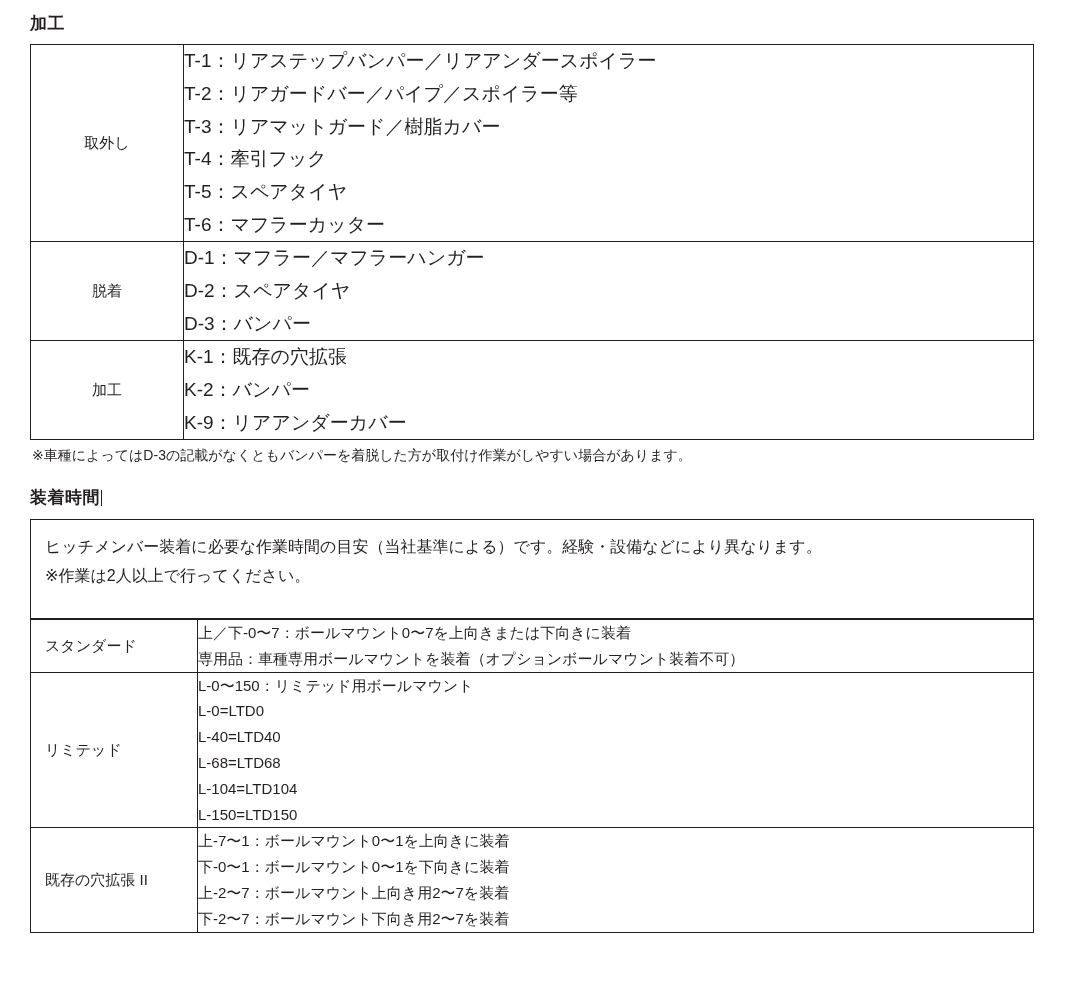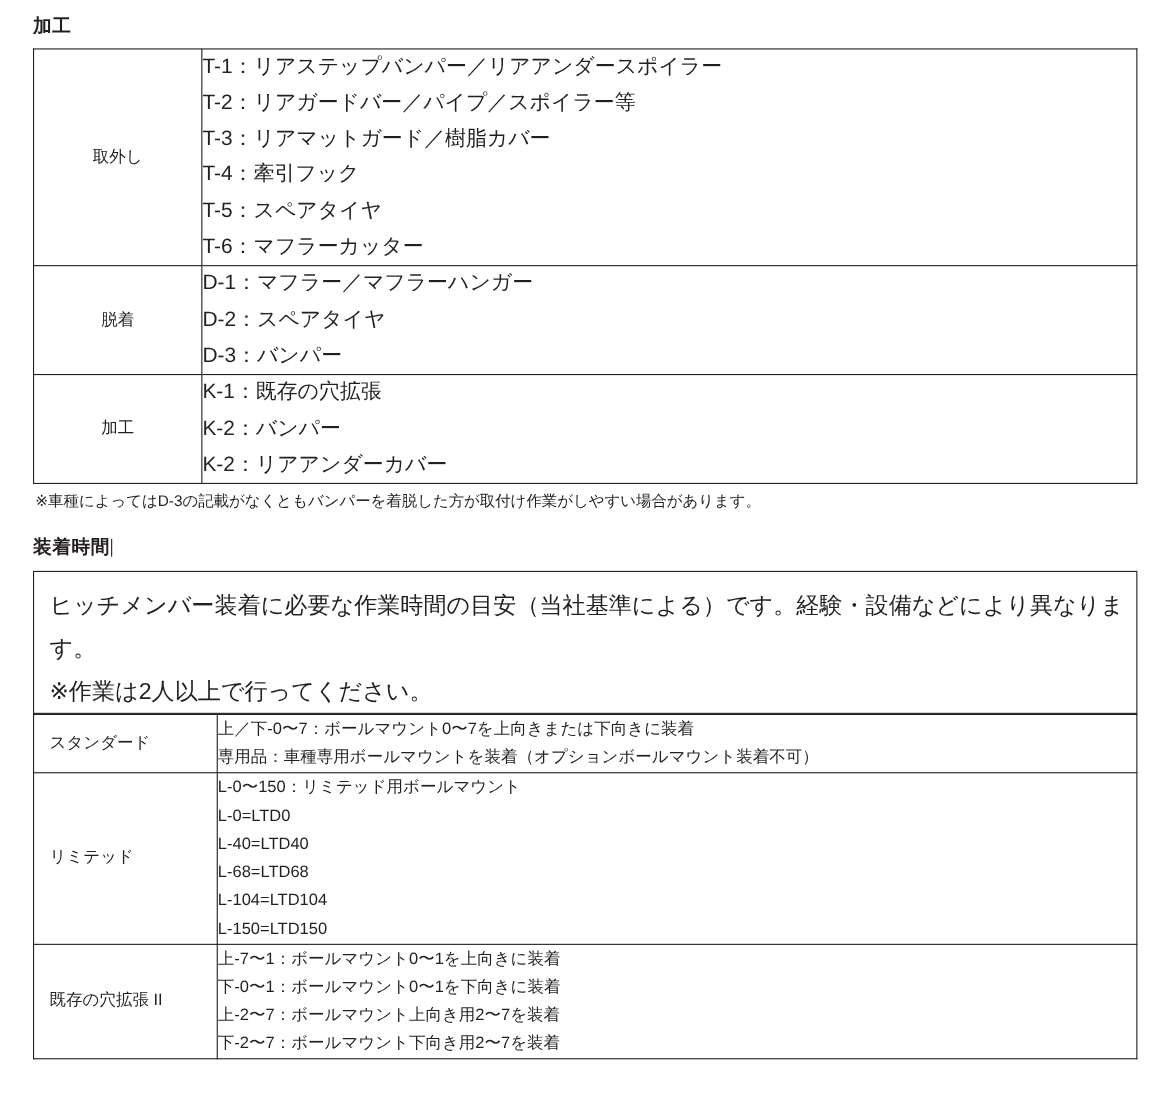--- a/index.html
+++ b/index.html
@@ -79,22 +79,22 @@
   .note {
     font-size: 14px;
     line-height: 1.5;
     margin: 5px 0 0 2px;
     color: #231f20;
   }
   .box {
     width: 1004px;
     border: 1px solid #231f20;
     box-sizing: border-box;
-    padding: 12px 0 0 14px;
-    font-size: 21px;
+    padding: 12px 0 27px 14px;
+    font-size: 16px;
     line-height: 1.85;
   }
   .ball-label {
     width: 170px;
     text-align: left;
     padding-left: 14px;
     font-size: 15px;
     border-radius: 25px;
   }
   .ball-items {
@@ -129,21 +129,21 @@
           <div class="row">D-1：マフラー／マフラーハンガー</div>
           <div class="row">D-2：スペアタイヤ</div>
           <div class="row">D-3：バンパー</div>
         </td>
       </tr>
       <tr>
         <td class="label">加工</td>
         <td class="items">
           <div class="row">K-1：既存の穴拡張</div>
           <div class="row">K-2：バンパー</div>
-          <div class="row">K-2：リアアンダーカバー</div>
+          <div class="row">K-9：リアアンダーカバー</div>
         </td>
       </tr>
     </tbody>
   </table>
 
   <p class="note">※車種によってはD-3の記載がなくともバンパーを着脱した方が取付け作業がしやすい場合があります。</p>
 
   <h2 class="section-title spaced"><span>装着時間</span><span class="caret"></span></h2>
 
   <div class="box">

